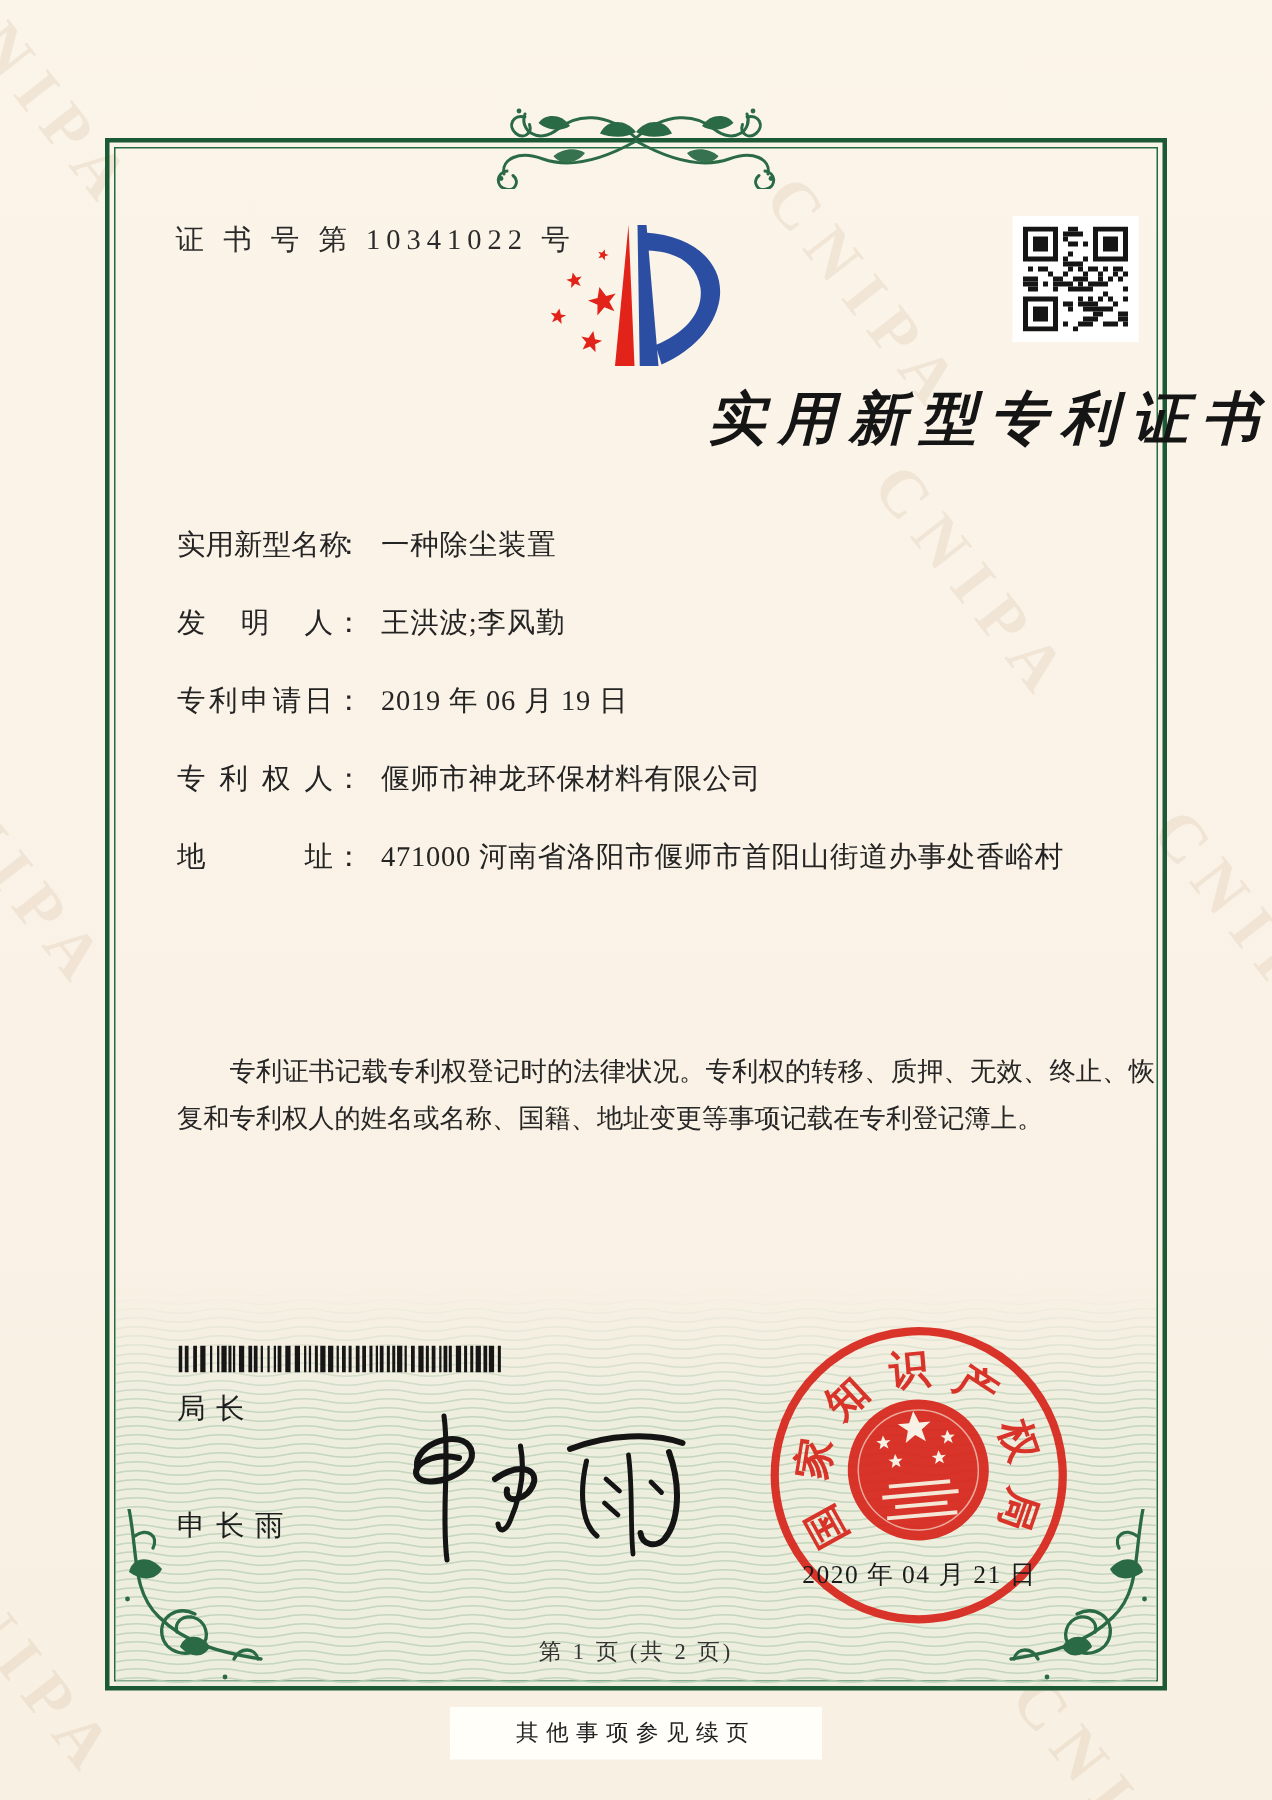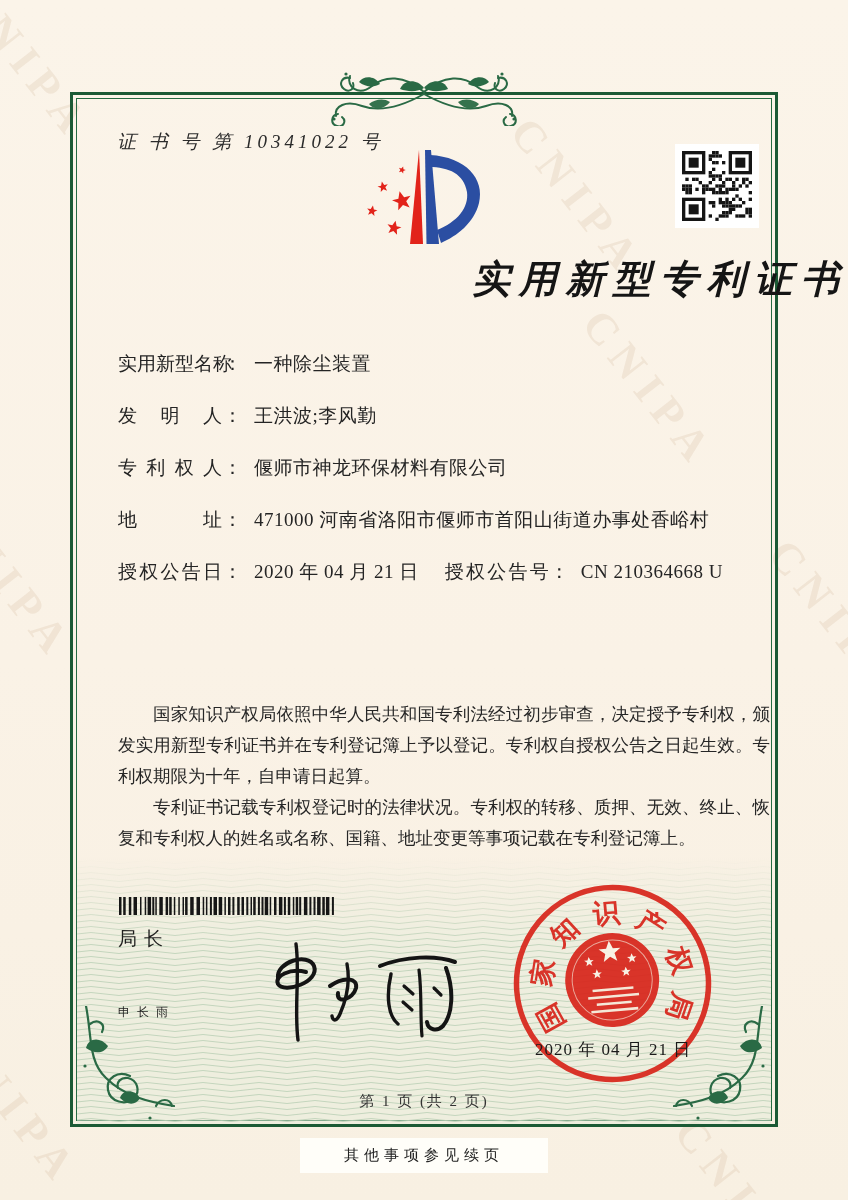--- a/index.html
+++ b/index.html
@@ -10,42 +10,42 @@
   
   .wm{position:absolute;font-family:"Liberation Serif",serif;font-weight:bold;
       font-size:44px;letter-spacing:10px;color:rgba(198,162,122,0.17);
       transform:rotate(52deg);transform-origin:left top;white-space:nowrap;pointer-events:none;}
   
   .border-outer{position:absolute;left:70px;top:92px;right:70px;bottom:73px;
       border:3px solid #1b5a35;}
   .border-inner{position:absolute;left:76px;top:98px;right:76px;bottom:79px;
       border:1px solid #256b42;}
   
-  .cert-no{position:absolute;left:117px;top:129px;font-size:19px;letter-spacing:4px;color:#2b2b2b;font-style:italic;}
+  .cert-no{position:absolute;left:117px;top:147px;font-size:19px;letter-spacing:4px;color:#2b2b2b;}
   .logo{position:absolute;left:360px;top:140px;width:130px;height:115px;}
   .qr-box{position:absolute;left:675px;top:144px;width:84px;height:84px;background:#fff;
       display:flex;align-items:center;justify-content:center;}
   .title{position:absolute;left:0;right:0;top:254px;text-align:right;
       font-size:38px;font-weight:bold;letter-spacing:9px;text-indent:9px;color:#151515;font-style:italic;}
   
   .fields{position:absolute;left:118px;top:354px;width:648px;font-size:19px;color:#242424;}
   .frow{margin-bottom:33px;height:19px;line-height:19px;white-space:nowrap;}
   .flabel{display:inline-block;width:104px;text-align:justify;text-align-last:justify;vertical-align:top;}
   .fcolon{display:inline-block;margin-left:1px;}
   .fvalue{display:inline-block;margin-left:12px;letter-spacing:0.5px;text-align:center;}
   .fpair2{display:inline-block;margin-left:26px;}
   
   .paras{position:absolute;left:118px;top:699px;width:652px;font-size:17.5px;
       line-height:31px;text-align:justify;color:#262626;}
   .paras p{margin:0;text-indent:2em;}
   
   .barcode{position:absolute;left:119px;top:897px;width:218px;height:18px;}
   
   .sig-title{position:absolute;left:118px;top:926px;font-size:19px;letter-spacing:7px;color:#1d1d1d;}
-  .sig-name{position:absolute;left:118px;top:1004px;font-size:12px;letter-spacing:7px;color:#1d1d1d;}
+  .sig-name{position:absolute;left:118px;top:1004px;font-size:19px;letter-spacing:7px;color:#1d1d1d;}
   .autograph{position:absolute;left:250px;top:938px;width:215px;height:105px;}
   
   .seal{position:absolute;left:505px;top:876px;width:215px;height:215px;
       transform:rotate(-5deg);opacity:0.93;}
   .seal-date{position:absolute;left:517px;top:1038px;width:192px;text-align:center;
       font-size:17px;letter-spacing:1px;color:#1a1a1a;}
   
   .page-num{position:absolute;left:70px;width:708px;top:1092px;text-align:center;
       font-size:15px;letter-spacing:2px;color:#333;}
   .footer-note{position:absolute;left:0;right:0;top:1138px;text-align:center;}
@@ -331,32 +331,31 @@
   <div class="title">实用新型专利证书</div>
 
   <div class="fields">
     <div class="frow">
       <span class="flabel">实用新型名称</span><span class="fcolon">：</span><span class="fvalue">一种除尘装置</span>
     </div>
     <div class="frow">
       <span class="flabel">发明人</span><span class="fcolon">：</span><span class="fvalue">王洪波;李风勤</span>
     </div>
     <div class="frow">
+      <span class="flabel">专利申请日</span><span class="fcolon">：</span><span class="fvalue">2019 年 06 月 19 日</span>
+    </div>
+    <div class="frow">
       <span class="flabel">专利权人</span><span class="fcolon">：</span><span class="fvalue">偃师市神龙环保材料有限公司</span>
     </div>
     <div class="frow">
       <span class="flabel">地址</span><span class="fcolon">：</span><span class="fvalue">471000 河南省洛阳市偃师市首阳山街道办事处香峪村</span>
     </div>
-    <div class="frow">
-      <span class="flabel">授权公告日</span><span class="fcolon">：</span><span class="fvalue">2020 年 04 月 21 日</span><span class="fpair2"><span class="flabel">授权公告号</span><span class="fcolon">：</span><span class="fvalue">CN 210364668 U</span></span>
-    </div>
   </div>
 
   <div class="paras">
-    <p>国家知识产权局依照中华人民共和国专利法经过初步审查，决定授予专利权，颁发实用新型专利证书并在专利登记簿上予以登记。专利权自授权公告之日起生效。专利权期限为十年，自申请日起算。</p>
     <p>专利证书记载专利权登记时的法律状况。专利权的转移、质押、无效、终止、恢复和专利权人的姓名或名称、国籍、地址变更等事项记载在专利登记簿上。</p>
   </div>
 
   <svg class="barcode" viewBox="0 0 218 18" preserveAspectRatio="none">
     <g id="barcode-bars" fill="#161616">
         <rect x="0.0" y="0" width="2.5" height="18"></rect>
         <rect x="4.2" y="0" width="2.5" height="18"></rect>
         <rect x="9.8" y="0" width="2.5" height="18"></rect>
         <rect x="14.5" y="0" width="3.5" height="18"></rect>
         <rect x="21.0" y="0" width="1.5" height="18"></rect>

